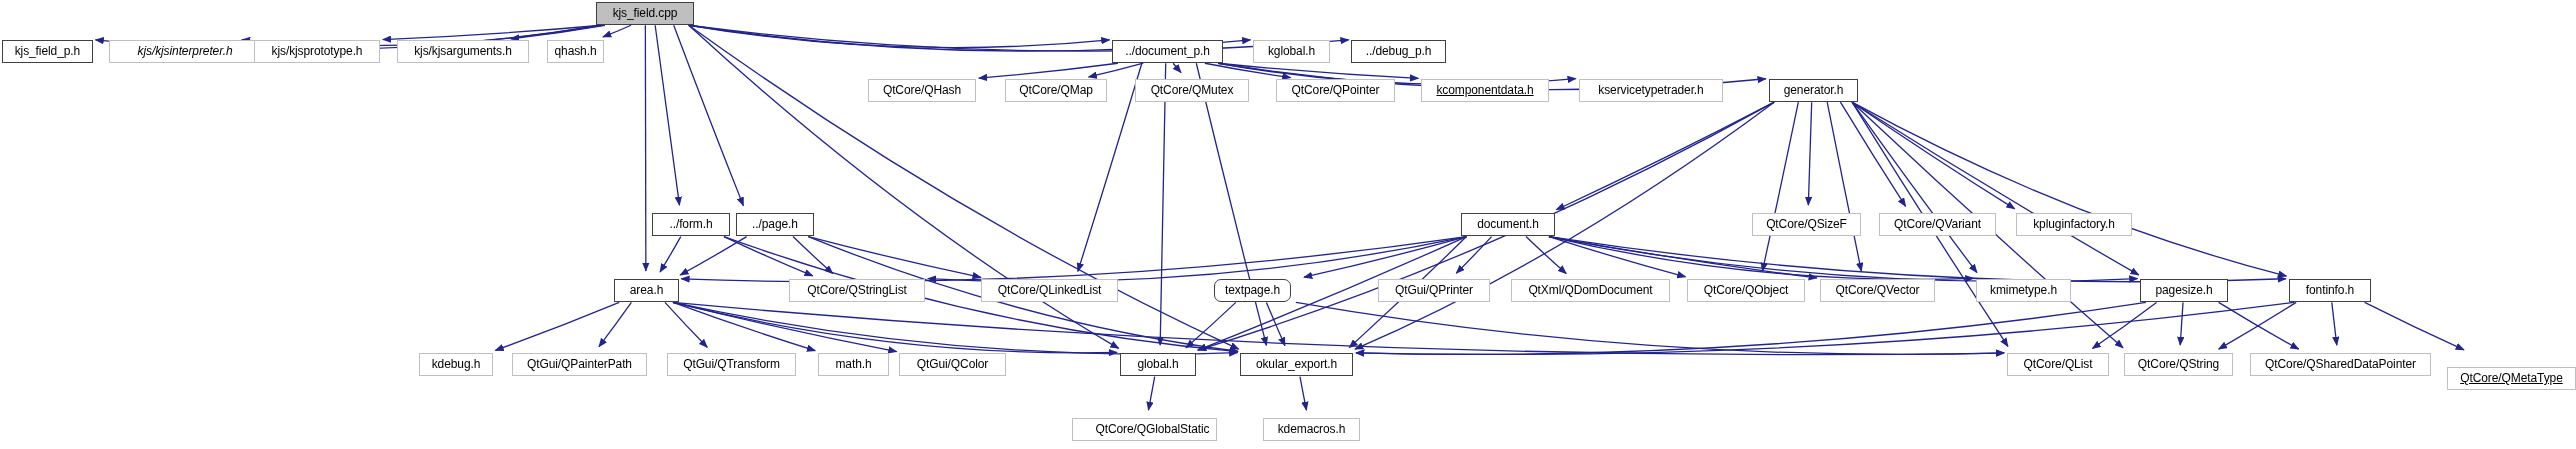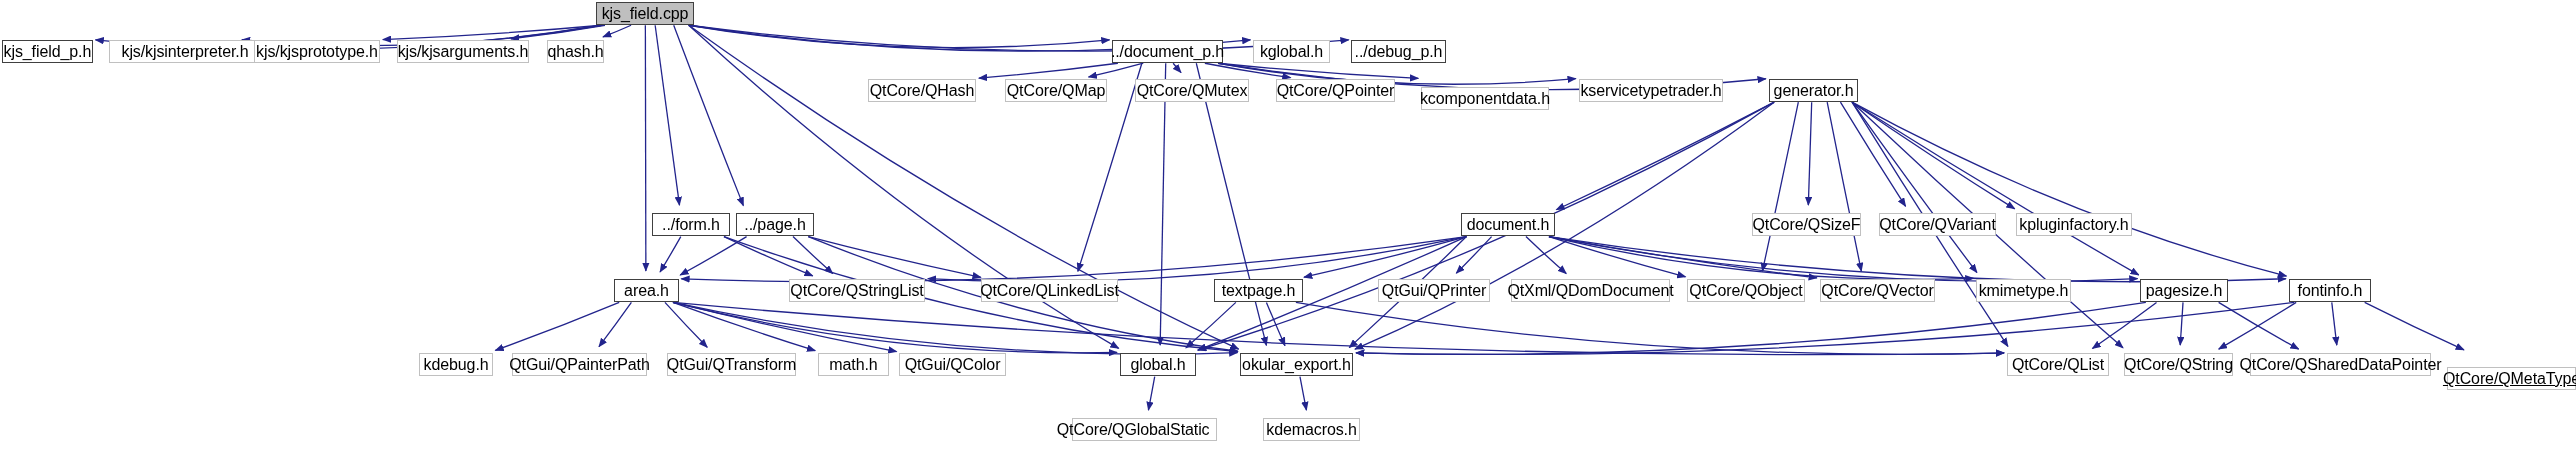--- a/index.html
+++ b/index.html
@@ -35,21 +35,21 @@
   .node {
     position: absolute;
     box-sizing: border-box;
     display: flex;
     align-items: center;
     justify-content: center;
     height: 23px;
     background: #ffffff;
     border: 0.9px solid #c0c0c0;
     color: #000000;
-    font-size: 16px;
+    font-size: 12px;
     line-height: 13px;
     white-space: nowrap;
     padding: 0 6.5px;
     letter-spacing: -0.1px;
   }
   .node.highlight {
     border: 1.9px solid #404040;
     background: #bfbfbf;
     font-weight: normal;
   }
@@ -151,21 +151,21 @@
         <path d="M1402.41,406 Q1405.8977103998013,424.6314018374878 1409.3854207996026,442.16289585047383" marker-end="url(#arrow)"></path>
       </g>
   </svg>
   <div id="node-layer">
       <div class="node highlight" style="left: 596px; top: 1.9px; width: 98px;">
         <span class="node-label">kjs_field.cpp</span>
       </div>
       <div class="node strong" style="left: 1.9px; top: 40px; width: 91px;">
         <span class="node-label">kjs_field_p.h</span>
       </div>
-      <div class="node" style="left: 109px; top: 40px; width: 152px;">
+      <div class="node" style="left: 109px; top: 40px; width: 152px; font-style: italic;">
         <span class="node-label">kjs/kjsinterpreter.h</span>
       </div>
       <div class="node" style="left: 254px; top: 40px; width: 126px;">
         <span class="node-label">kjs/kjsprototype.h</span>
       </div>
       <div class="node" style="left: 397px; top: 40px; width: 132px;">
         <span class="node-label">kjs/kjsarguments.h</span>
       </div>
       <div class="node" style="left: 547px; top: 40px; width: 57px;">
         <span class="node-label">qhash.h</span>
@@ -184,21 +184,21 @@
       </div>
       <div class="node" style="left: 1005px; top: 79px; width: 102px;">
         <span class="node-label">QtCore/QMap</span>
       </div>
       <div class="node" style="left: 1135px; top: 79px; width: 114px;">
         <span class="node-label">QtCore/QMutex</span>
       </div>
       <div class="node" style="left: 1276px; top: 79px; width: 119px;">
         <span class="node-label">QtCore/QPointer</span>
       </div>
-      <div class="node" style="left: 1421px; top: 87px; width: 128px;">
+      <div class="node" style="left: 1421px; top: 79px; width: 128px; text-decoration: underline;">
         <span class="node-label">kcomponentdata.h</span>
       </div>
       <div class="node" style="left: 1579px; top: 79px; width: 144px;">
         <span class="node-label">kservicetypetrader.h</span>
       </div>
       <div class="node strong" style="left: 1769px; top: 79px; width: 89px;">
         <span class="node-label">generator.h</span>
       </div>
       <div class="node strong" style="left: 652px; top: 213px; width: 78px;">
         <span class="node-label">../form.h</span>
@@ -226,21 +226,21 @@
       </div>
       <div class="node strong" style="left: 614px; top: 279px; width: 65px;">
         <span class="node-label">area.h</span>
       </div>
       <div class="node" style="left: 789px; top: 279px; width: 136px;">
         <span class="node-label">QtCore/QStringList</span>
       </div>
       <div class="node" style="left: 981px; top: 279px; width: 137px;">
         <span class="node-label">QtCore/QLinkedList</span>
       </div>
-      <div class="node strong" style="left: 1214px; top: 279px; width: 89px;">
+      <div class="node strong" style="left: 1214px; top: 279px; width: 77px; border-radius: 7px;">
         <span class="node-label">textpage.h</span>
       </div>
       <div class="node" style="left: 1378px; top: 279px; width: 112px;">
         <span class="node-label">QtGui/QPrinter</span>
       </div>
       <div class="node" style="left: 1511px; top: 279px; width: 159px;">
         <span class="node-label">QtXml/QDomDocument</span>
       </div>
       <div class="node" style="left: 1687px; top: 279px; width: 118px;">
         <span class="node-label">QtCore/QObject</span>

